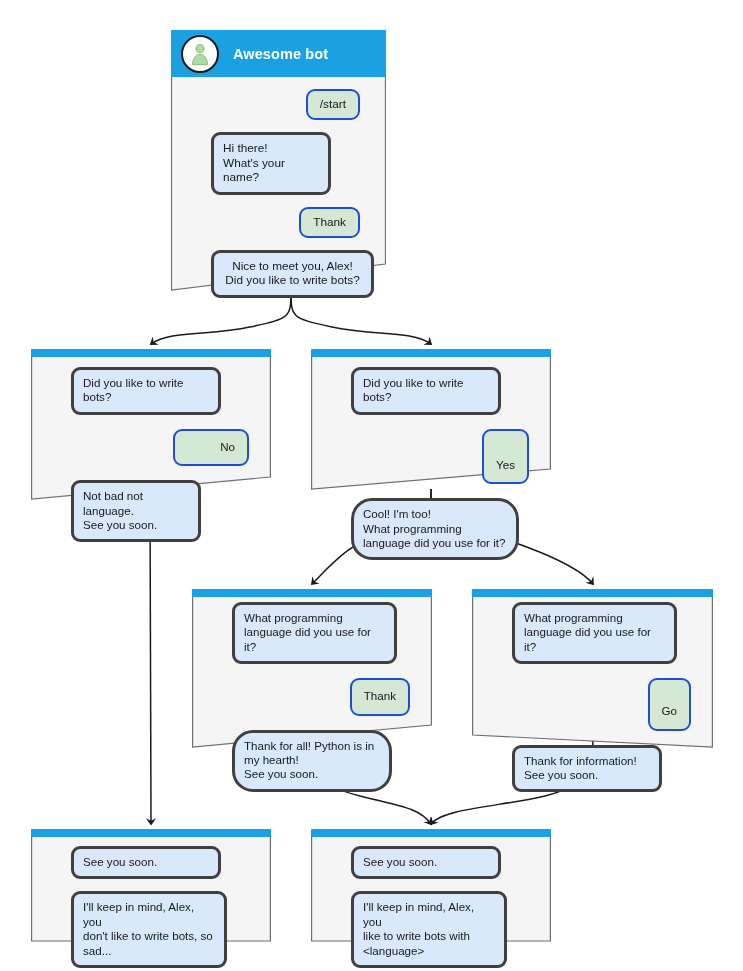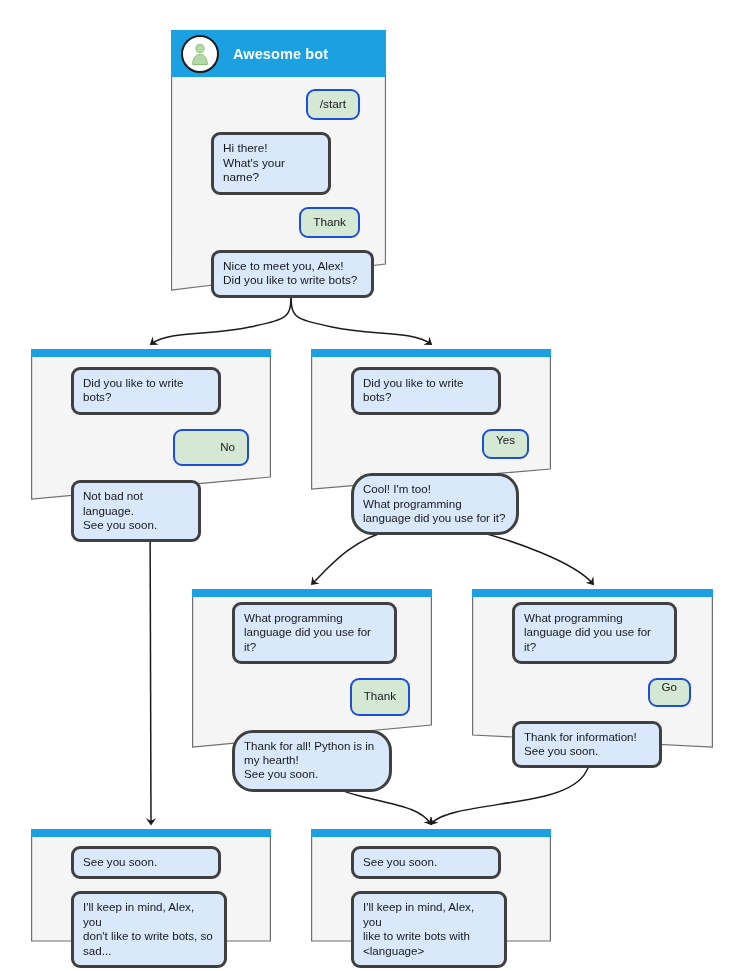--- a/index.html
+++ b/index.html
@@ -156,21 +156,21 @@
             <path d="M4.6,22.5 C4.6,15.7 8.0,12.4 12,12.4 C16,12.4 19.4,15.7 19.4,22.5 Z" fill="#b3d9a6" stroke="#8cc178" stroke-width="1"></path>
           </svg>
         </div>
         <div class="chat-title">Awesome bot</div>
       </div>
       <div class="messages" style="padding-top:12px;">
         <div class="msg user" style="margin-right:14px;">/start</div>
         <div class="msg bot" style="max-width:120px;">Hi there!
 What's your name?</div>
         <div class="msg user" style="margin-right:14px;">Thank</div>
-        <div class="msg bot" style="max-width:165px;">Nice to meet you, Alex!
+        <div class="msg bot" style="max-width:165px;text-align:center;">Nice to meet you, Alex!
 Did you like to write bots?</div>
       </div>
     </div>
   </div>
 
   <div class="node" style="left:31px; top:349px; width:240px; height:152px;">
     <svg class="node-shape" viewBox="0 0 240 152" preserveAspectRatio="none" xmlns="http://www.w3.org/2000/svg">
       <path d="M0.6,0.6 L239.4,0.6 L239.4,128 L0.6,150 Z" fill="#f5f5f5" stroke="#6f6f6f" stroke-width="1.2" vector-effect="non-scaling-stroke"></path>
     </svg>
     <div class="node-content">
@@ -185,21 +185,21 @@
   </div>
 
   <div class="node" style="left:311px; top:349px; width:240px; height:142px;">
     <svg class="node-shape" viewBox="0 0 240 142" preserveAspectRatio="none" xmlns="http://www.w3.org/2000/svg">
       <path d="M0.6,0.6 L239.4,0.6 L239.4,120 L0.6,140 Z" fill="#f5f5f5" stroke="#6f6f6f" stroke-width="1.2" vector-effect="non-scaling-stroke"></path>
     </svg>
     <div class="node-content">
       <div class="thin-bar"></div>
       <div class="messages" style="padding-top:10px;">
         <div class="msg bot" style="max-width:150px; margin-bottom:14px;">Did you like to write bots?</div>
-        <div class="msg user" style="margin-right:10px; padding-top:2px; padding-bottom:10px; margin-bottom:14px;">Yes</div>
+        <div class="msg user" style="margin-right:10px; padding-top:27px; padding-bottom:10px; margin-bottom:14px;">Yes</div>
         <div class="msg bot" style="max-width:168px;border-radius:21px;">Cool! I'm too!
 What programming
 language did you use for it?</div>
       </div>
     </div>
   </div>
 
   <div class="node" style="left:192px; top:589px; width:240px; height:160px;">
     <svg class="node-shape" viewBox="0 0 240 160" preserveAspectRatio="none" xmlns="http://www.w3.org/2000/svg">
       <path d="M0.6,0.6 L239.4,0.6 L239.4,136 L0.6,158 Z" fill="#f5f5f5" stroke="#6f6f6f" stroke-width="1.2" vector-effect="non-scaling-stroke"></path>
@@ -219,21 +219,21 @@
 
   <div class="node" style="left:472px; top:589px; width:241px; height:160px;">
     <svg class="node-shape" viewBox="0 0 241 160" preserveAspectRatio="none" xmlns="http://www.w3.org/2000/svg">
       <path d="M0.6,0.6 L240.4,0.6 L240.4,158 L0.6,146 Z" fill="#f5f5f5" stroke="#6f6f6f" stroke-width="1.2" vector-effect="non-scaling-stroke"></path>
     </svg>
     <div class="node-content">
       <div class="thin-bar"></div>
       <div class="messages" style="padding-top:5px;">
         <div class="msg bot" style="max-width:165px; margin-bottom:14px;">What programming
 language did you use for it?</div>
-        <div class="msg user" style="margin-right:10px; padding-top:0; padding-bottom:10px; margin-bottom:14px;">Go</div>
+        <div class="msg user" style="margin-right:10px; padding-top:24px; padding-bottom:10px; margin-bottom:14px;">Go</div>
         <div class="msg bot" style="max-width:150px;">Thank for information!
 See you soon.</div>
       </div>
     </div>
   </div>
 
   <div class="node" style="left:31px; top:829px; width:240px; height:113px;">
     <svg class="node-shape" viewBox="0 0 240 113" preserveAspectRatio="none" xmlns="http://www.w3.org/2000/svg">
       <path d="M0.6,0.6 L239.4,0.6 L239.4,112 L0.6,112 Z" fill="#f5f5f5" stroke="#6f6f6f" stroke-width="1.2" vector-effect="non-scaling-stroke"></path>
     </svg>

